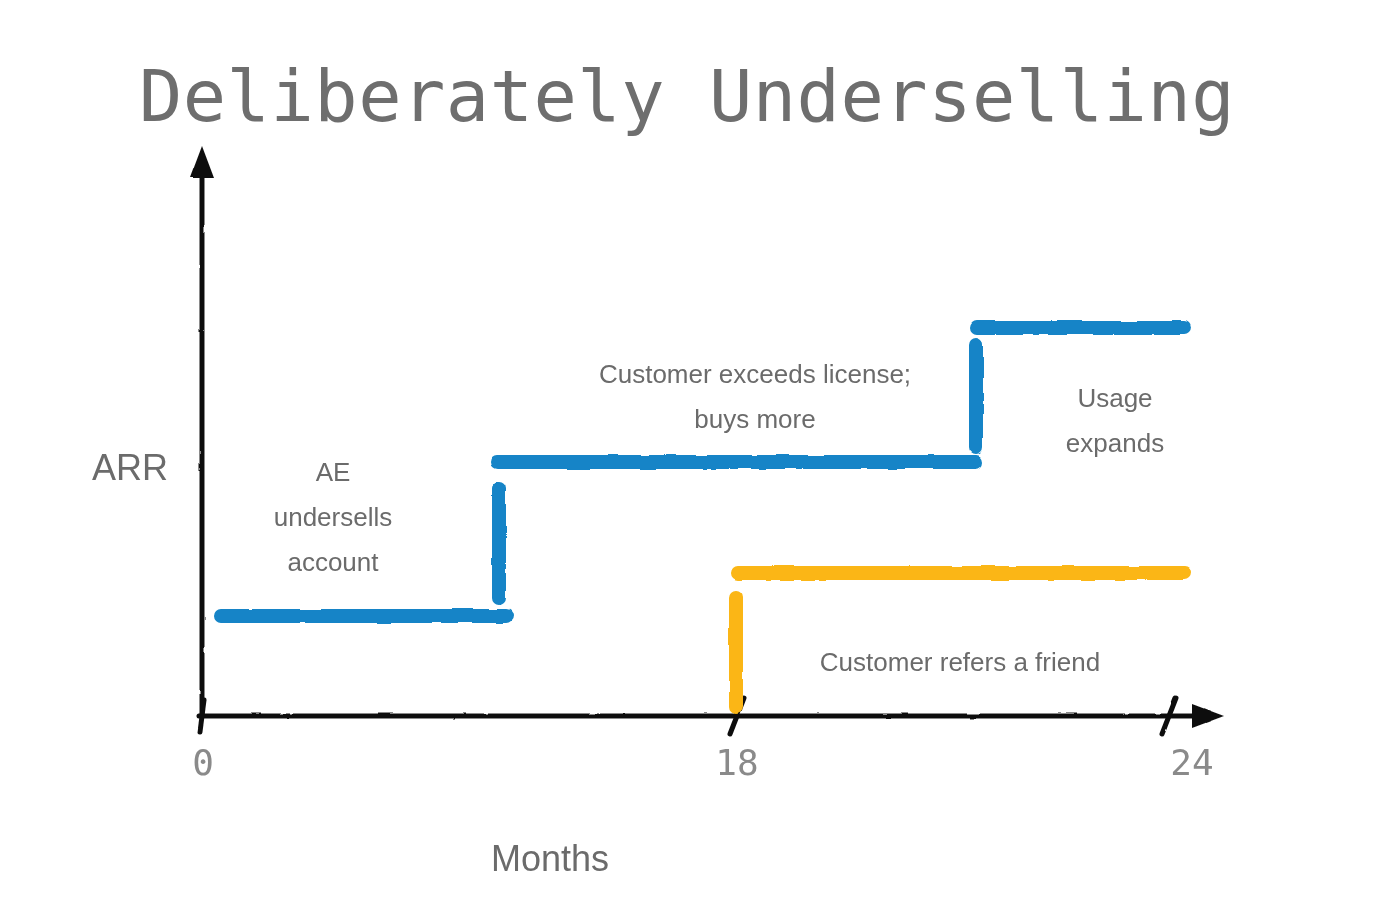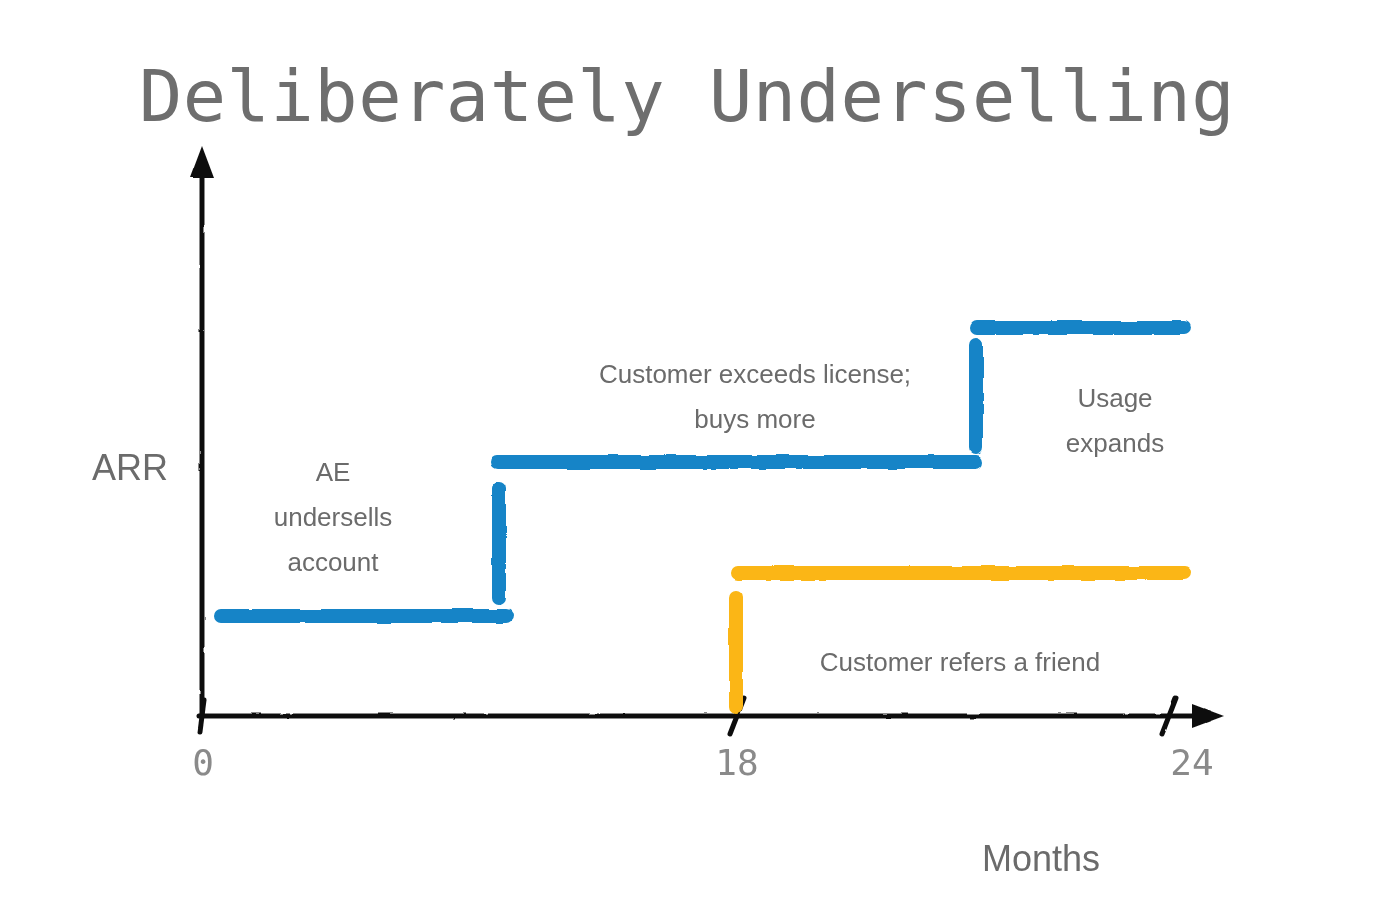--- a/index.html
+++ b/index.html
@@ -80,21 +80,21 @@
   #y-axis-label {
     left: 92px;
     top: 447px;
     width: 90px;
     text-align: left;
   }
   #x-axis-label {
     left: 0;
     top: 838px;
     width: 1100px;
-    text-align: right;
+    text-align: center;
   }
   .tick-label {
     position: absolute;
     color: #8a8a8a;
     font-family: "DejaVu Sans Mono", "Liberation Mono", monospace;
     font-size: 36px;
     white-space: nowrap;
     text-align: center;
   }
   #tick-0   { left: 168px;  top: 742px; width: 70px; }

